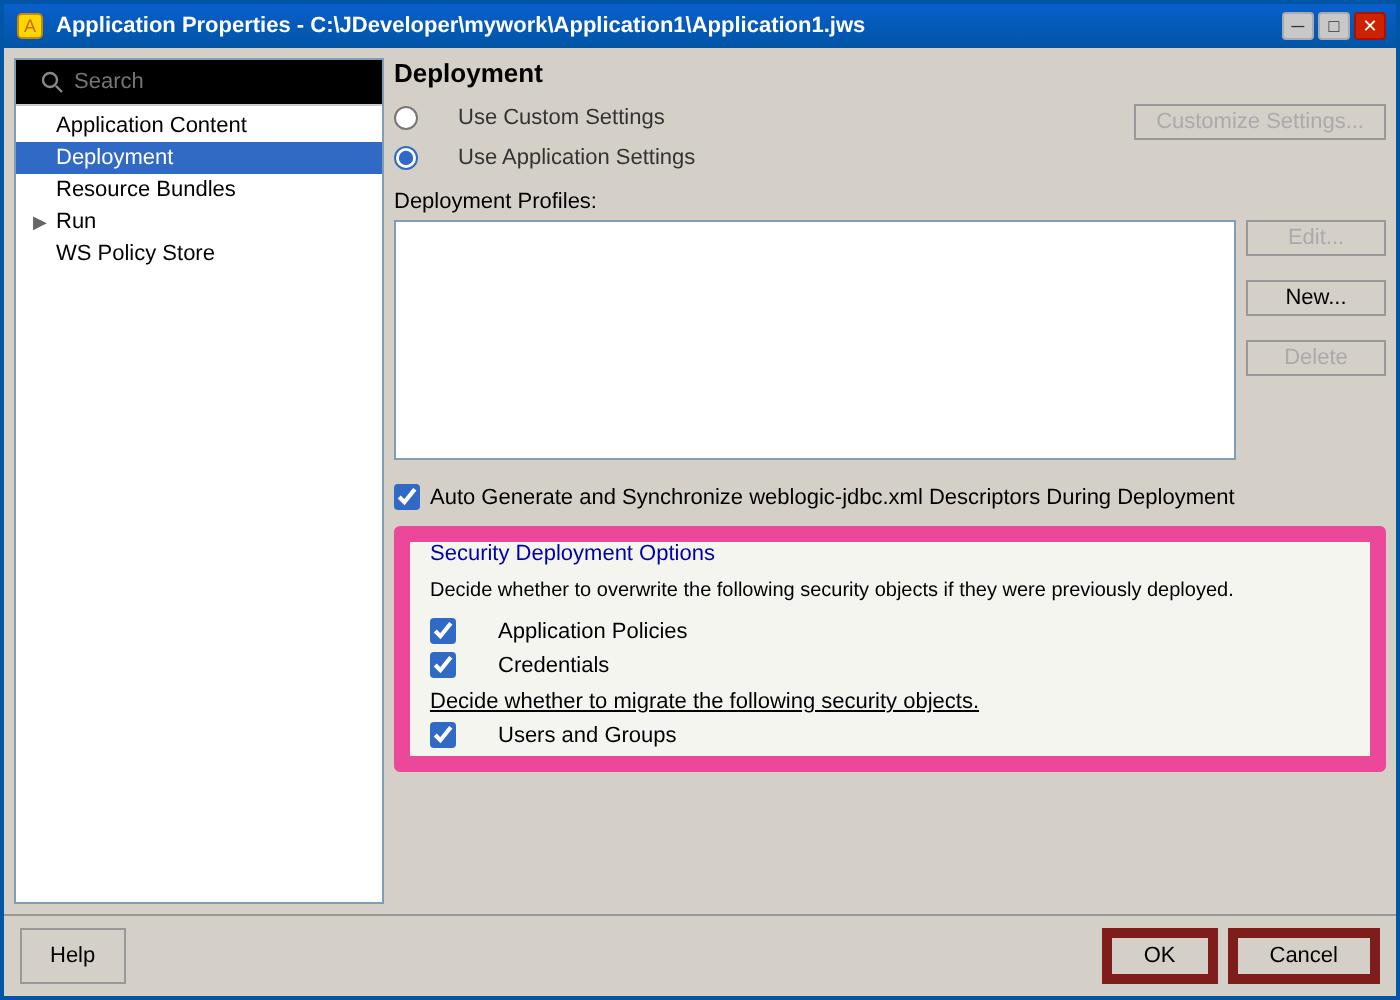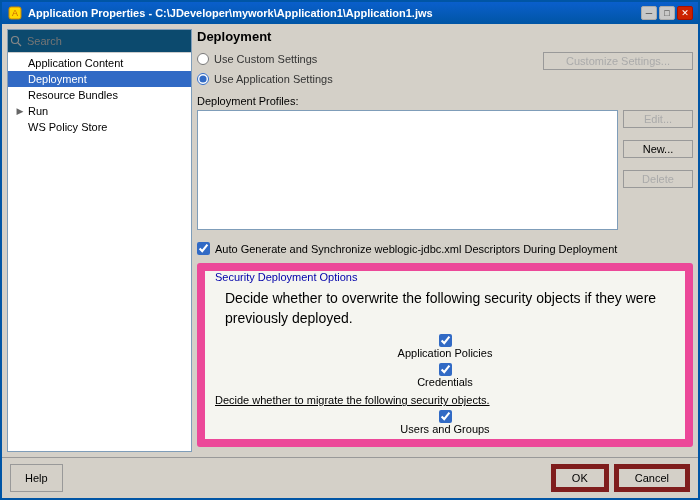--- a/index.html
+++ b/index.html
@@ -82,22 +82,22 @@
       border: 1px solid #7f9db9;
       display: flex;
       flex-direction: column;
       flex-shrink: 0;
     }
 
     .search-box {
       display: flex;
       align-items: center;
       border-bottom: 1px solid #ccc;
-      padding: 3px 0;
-      background: #0c4a6e;
+      padding: 3px 10px;
+      background: #000000;
     }
 
     .search-icon-wrap {
       width: 16px;
       height: 16px;
       display: flex;
       align-items: center;
       justify-content: center;
       margin-right: 3px;
       color: #888;
@@ -159,38 +159,38 @@
       font-size: 13px;
       font-weight: bold;
       margin-bottom: 8px;
       color: #000;
     }
 
     .radio-row {
       display: flex;
       align-items: center;
       margin-bottom: 4px;
-      gap: 5px;
+      gap: 20px;
     }
 
     .radio-input {
       width: 12px;
       height: 12px;
       accent-color: #316ac5;
       cursor: pointer;
     }
 
     .radio-label {
       font-size: 11px;
       color: #333;
     }
 
     .customize-btn {
       margin-left: auto;
-      padding: 2px 22px;
+      padding: 2px 10px;
       background: #d4d0c8;
       border: 1px solid #999;
       font-size: 11px;
       color: #aaa;
       cursor: default;
       white-space: nowrap;
     }
 
     .profiles-section {
       margin-top: 6px;
@@ -260,33 +260,31 @@
     }
 
     .security-title {
       color: #0000aa;
       font-size: 11px;
       margin-bottom: 6px;
       font-weight: normal;
     }
 
     .security-desc {
-      font-size: 14px;
+      font-size: 10px;
       color: #000;
       margin-bottom: 6px;
       line-height: 1.4;
-      margin-left: 10px;
     }
 
     .checkbox-row {
       display: flex;
       align-items: center;
-      gap: 0;
+      gap: 21px;
       margin-bottom: 4px;
-      flex-direction: column;
     }
 
     .checkbox-label {
       font-size: 11px;
       color: #000;
     }
 
     .migrate-desc {
       font-size: 11px;
       color: #000;

